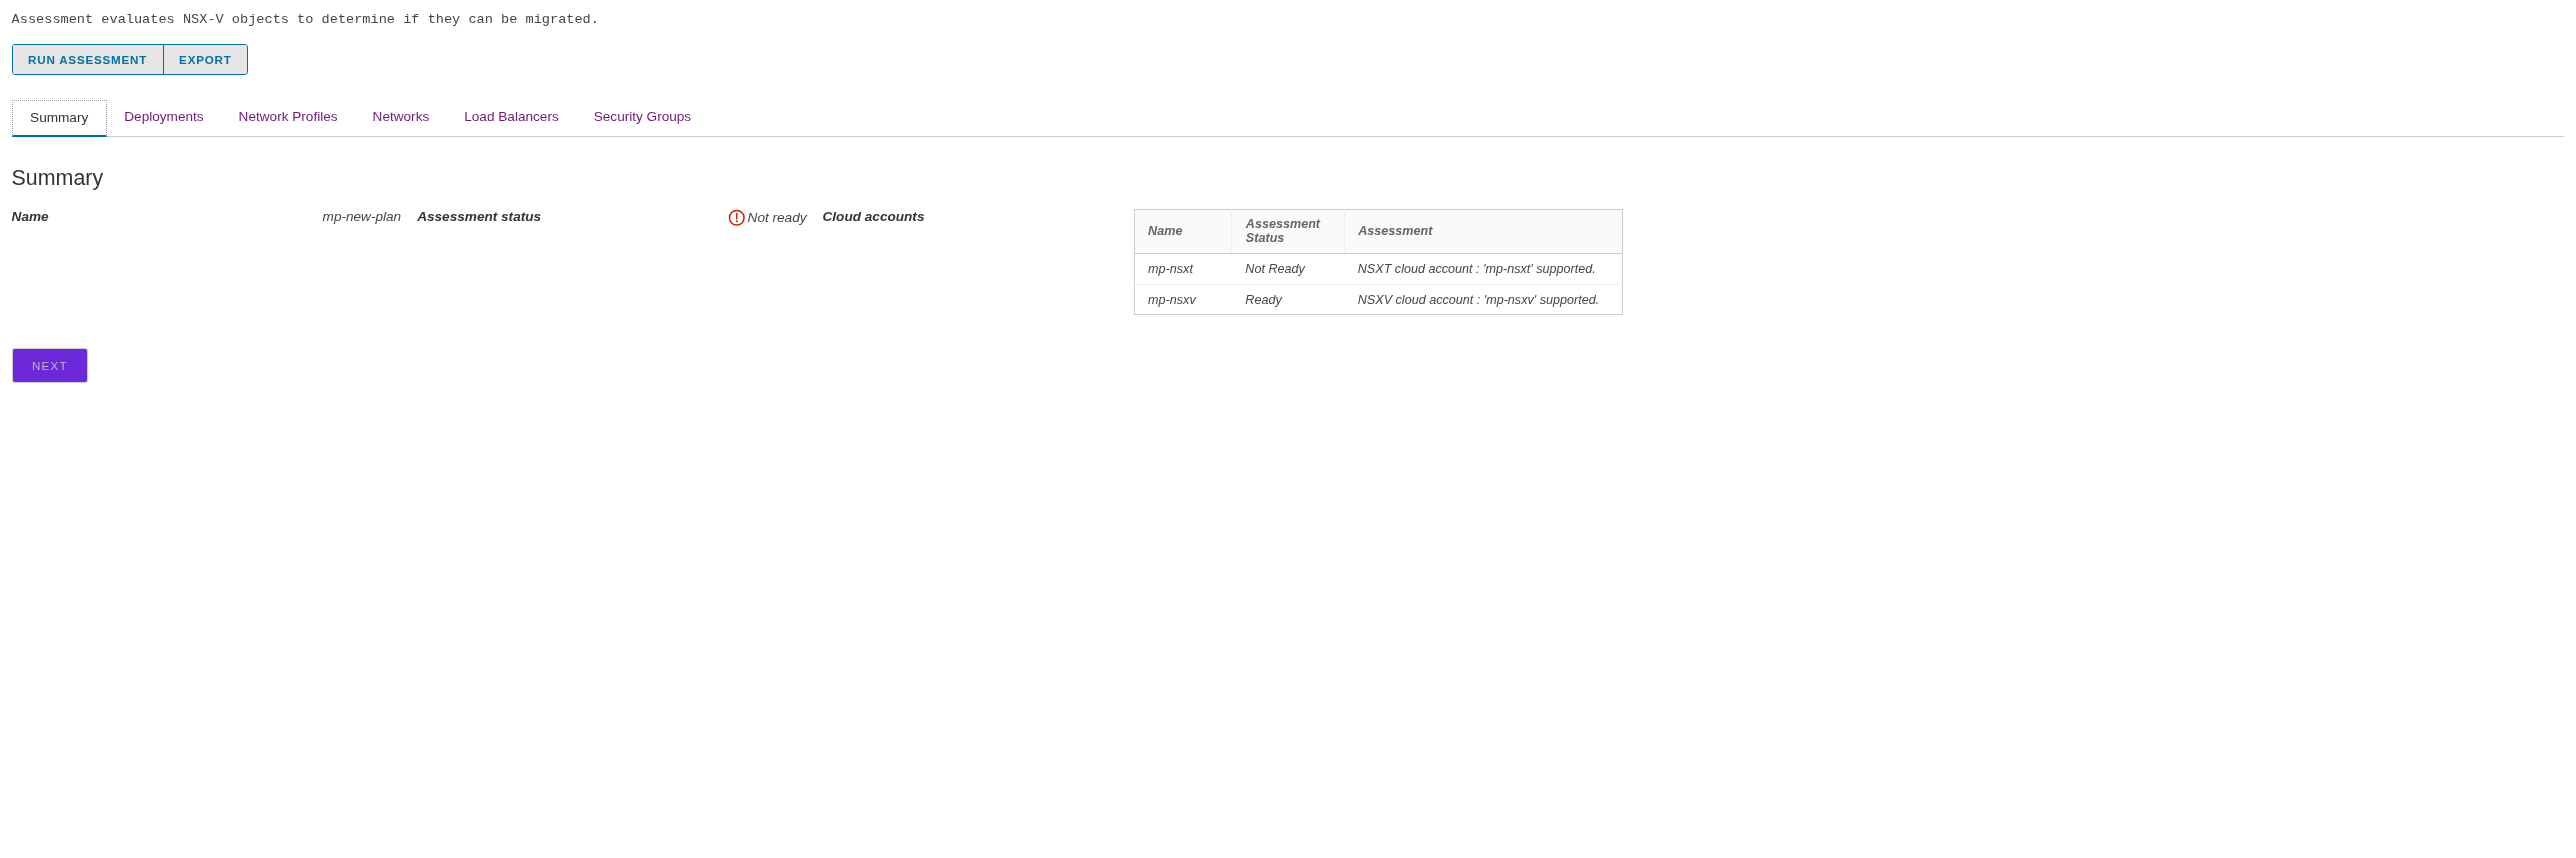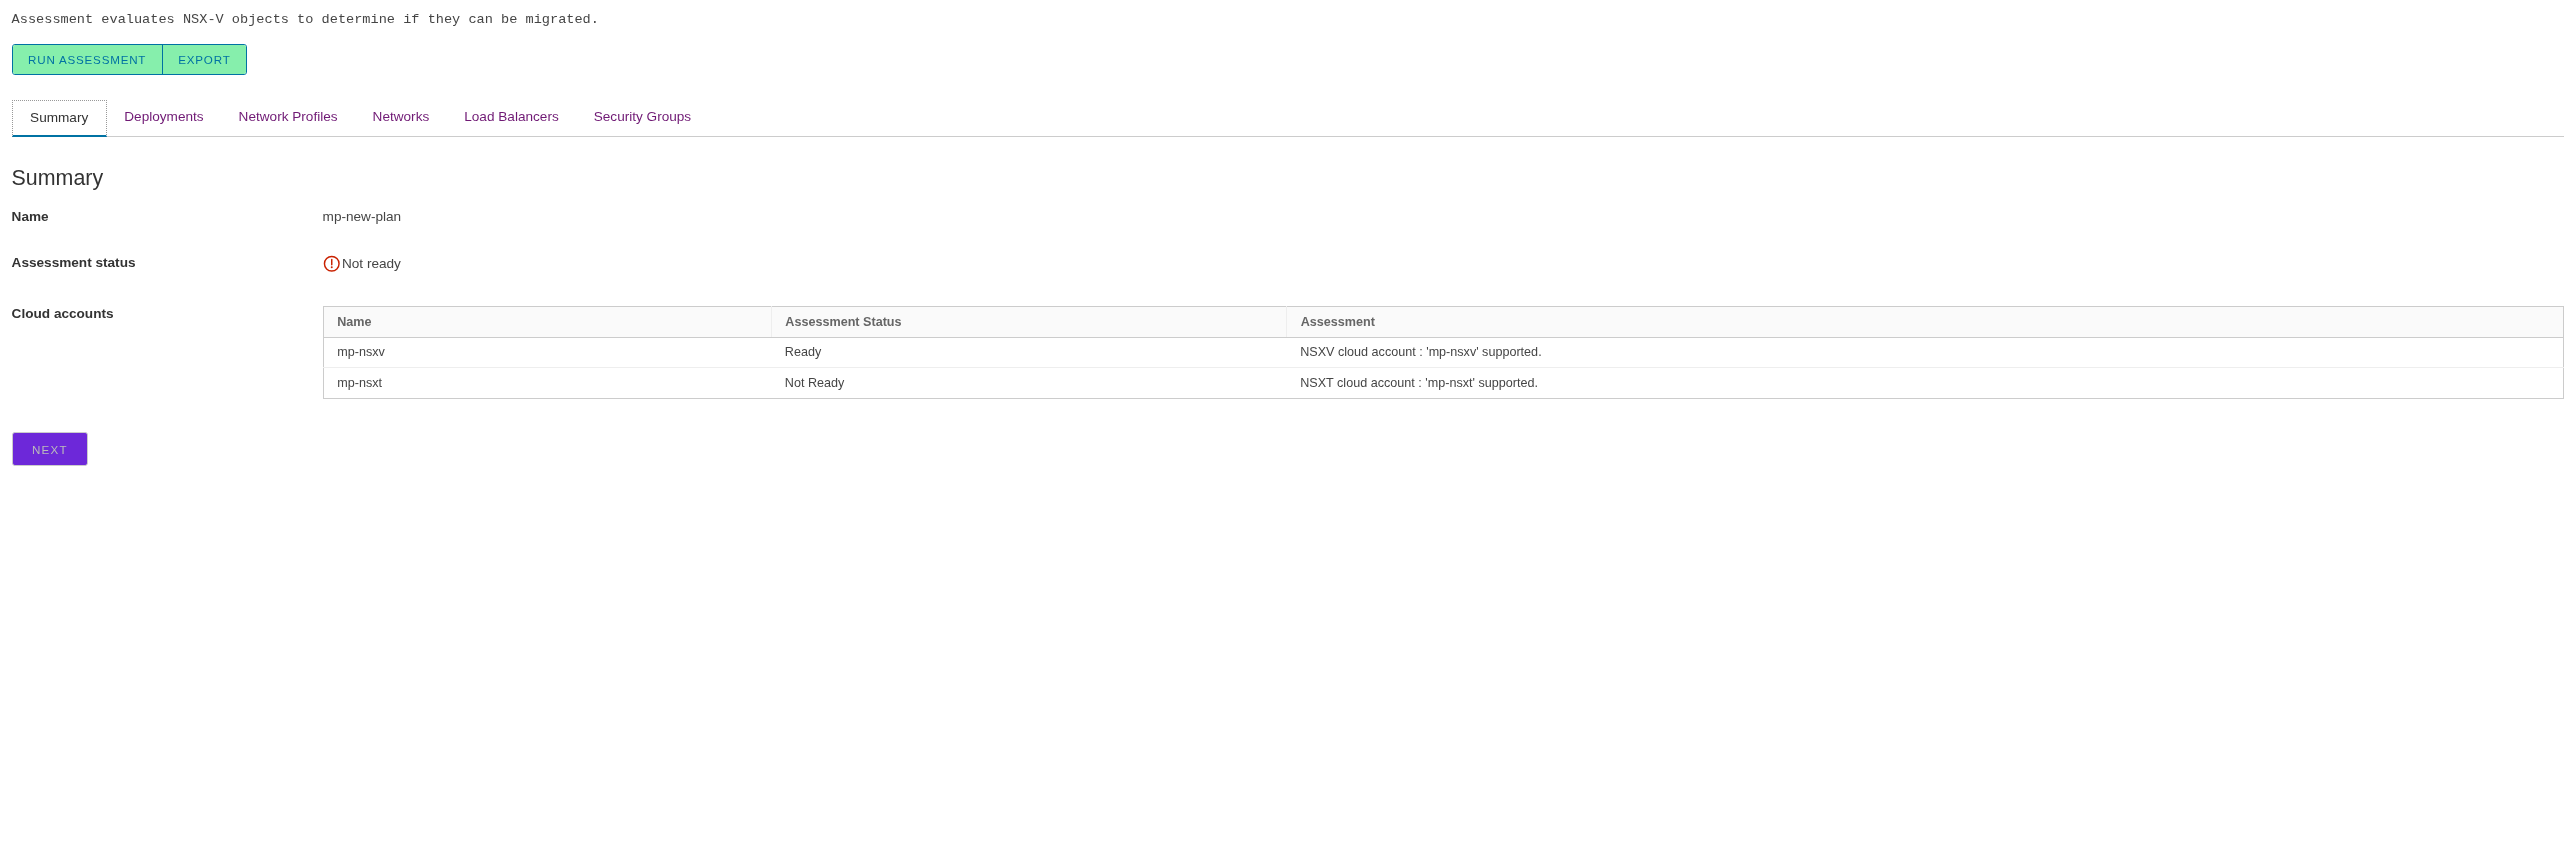--- a/index.html
+++ b/index.html
@@ -21,25 +21,25 @@
       font-family: Liberation Mono, monospace;
     }
     .button-group {
       display: inline-flex;
       border: 1px solid #0072a3;
       border-radius: 2.9px;
       overflow: hidden;
       margin-bottom: 25px;
     }
     .button-group button {
-      background: #86efac;
+      background: #e5e5e5;
       border: none;
       color: #0072a3;
       font-size: 11.6px;
-      font-weight: 400;
+      font-weight: 700;
       letter-spacing: 0.8px;
       padding: 7.8px 15.5px;
       cursor: pointer;
       font-family: inherit;
     }
     .button-group button:first-child {
       border-right: 1px solid #0072a3;
     }
     .tabs {
       display: flex;
@@ -61,22 +61,23 @@
     }
     .section-title {
       font-size: 21.4px;
       font-weight: 400;
       color: #333;
       margin-top: 29px;
       margin-bottom: 17.5px;
     }
     .summary-rows {
       display: flex;
-      flex-direction: column;
-      gap: 31px;
+      flex-direction: row;
+      gap: 16px;
+      font-style: italic;
     }
     .summary-row {
       display: flex;
       align-items: flex-start;
     }
     .summary-label {
       width: 311px;
       font-weight: 600;
       color: #333;
       font-size: 13.6px;
@@ -193,28 +194,28 @@
       <table class="cloud-accounts">
         <thead>
           <tr>
             <th class="col-name">Name</th>
             <th class="col-status">Assessment Status</th>
             <th class="col-desc">Assessment</th>
           </tr>
         </thead>
         <tbody>
           <tr>
+            <td>mp-nsxt</td>
+            <td>Not Ready</td>
+            <td>NSXT cloud account : 'mp-nsxt' supported.</td>
+          </tr>
+          <tr>
             <td>mp-nsxv</td>
             <td>Ready</td>
             <td>NSXV cloud account : 'mp-nsxv' supported.</td>
-          </tr>
-          <tr>
-            <td>mp-nsxt</td>
-            <td>Not Ready</td>
-            <td>NSXT cloud account : 'mp-nsxt' supported.</td>
           </tr>
         </tbody>
       </table>
     </div>
   </div>
 
 </div>
 
 <button class="next-btn" disabled="">NEXT</button>
 

